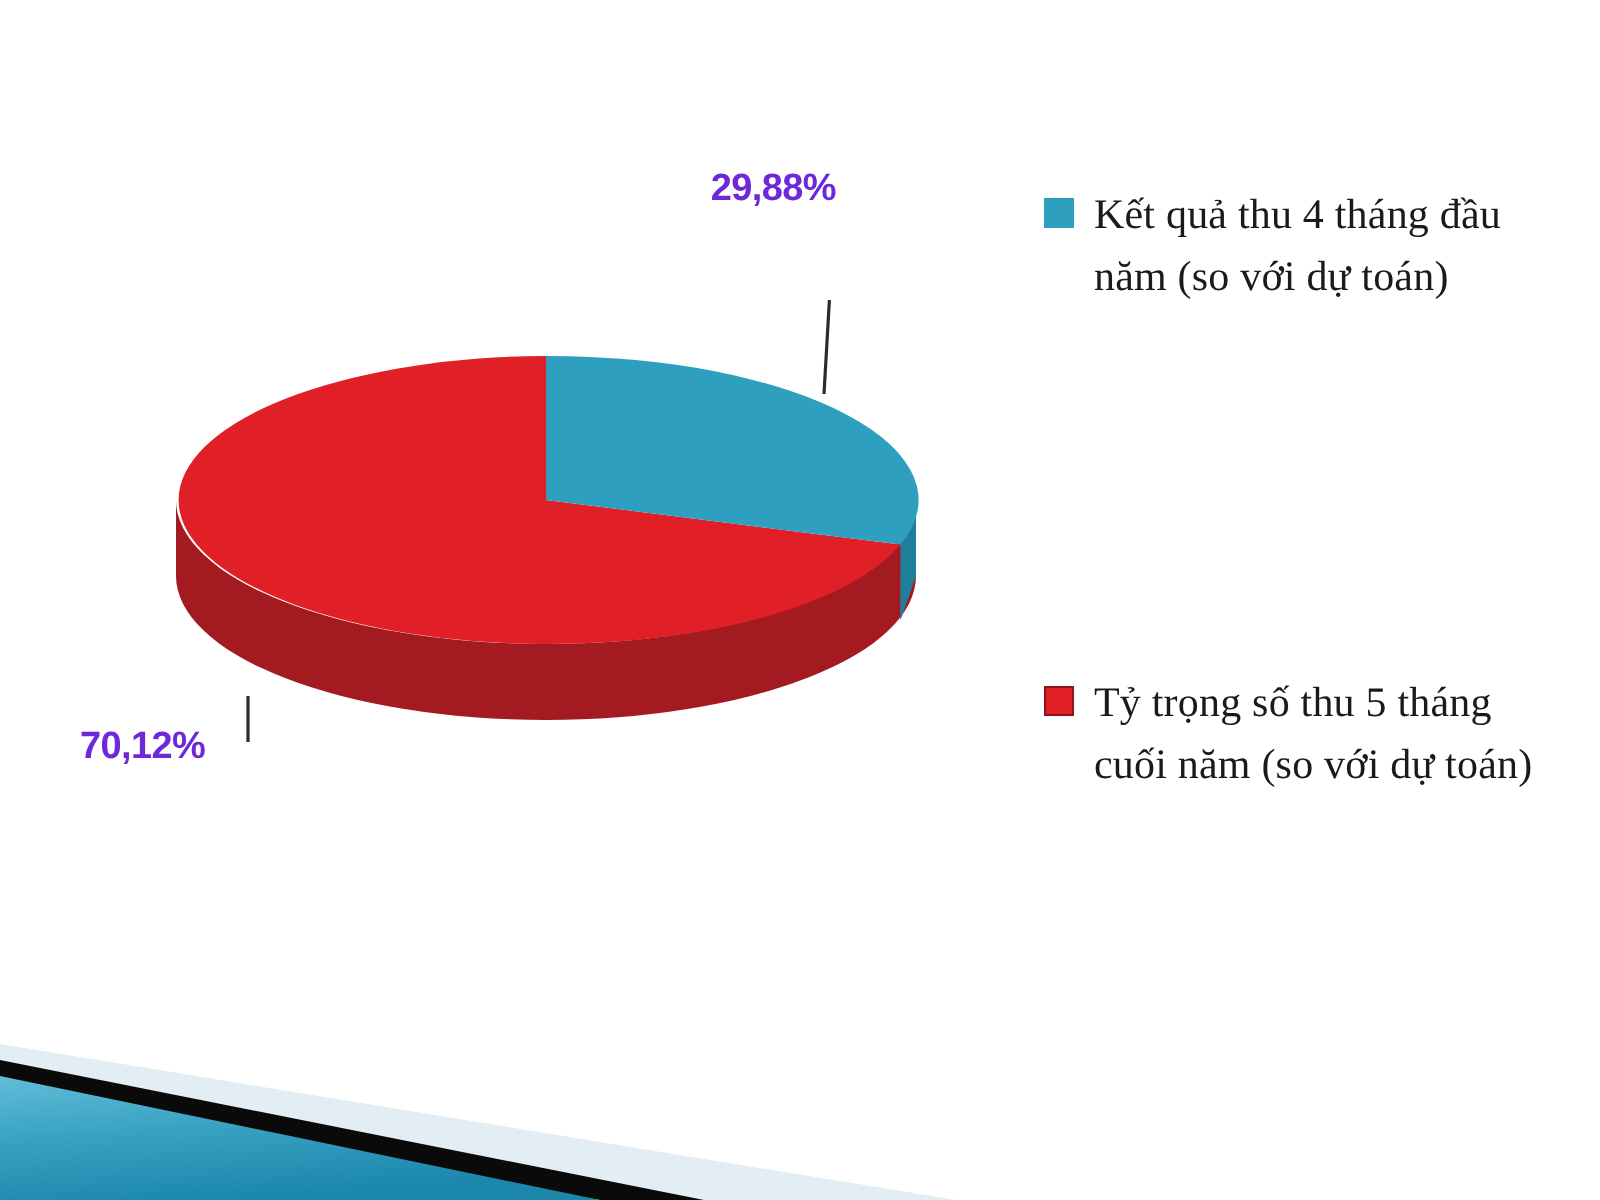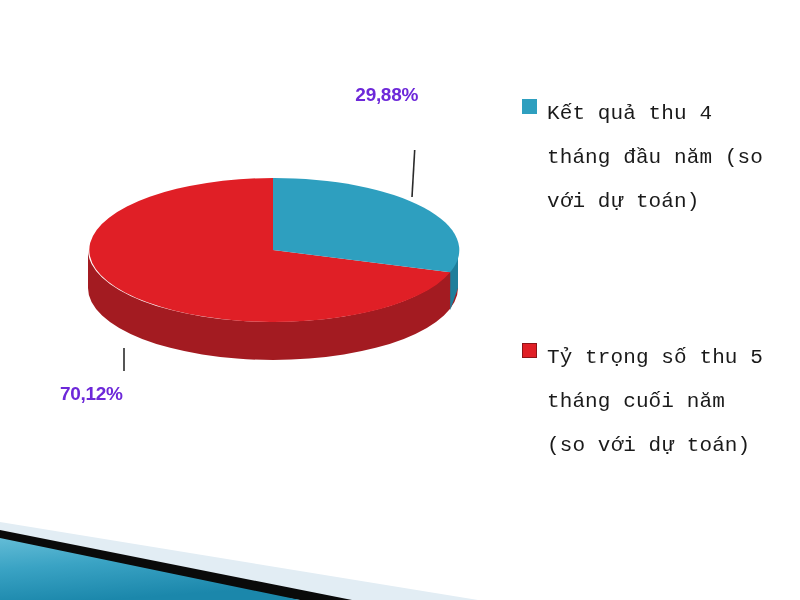--- a/index.html
+++ b/index.html
@@ -43,22 +43,21 @@
     white-space: nowrap;
   }
   #label-blue {
     left: 418px;
     top: 84px;
     text-align: right;
     transform: translateX(-100%);
   }
   #label-red {
     left: 40px;
-    top: 383px;
-    margin-left: 20px;
+    top: 363px;
   }
 
   
   .legend-entry {
     position: absolute;
     display: flex;
     align-items: flex-start;
     width: 250px;
   }
   #legend-entry-0 { left: 522px; top: 92px; }
@@ -74,23 +73,23 @@
   }
   .legend-swatch.blue {
     background: #2E9FBF;
     border: 1px solid #2E9FBF;
   }
   .legend-swatch.red {
     background: #E01F26;
     border: 1px solid #8d1418;
   }
   .legend-text {
-    font-family: Liberation Mono, monospace;
+    font-family: Liberation Serif, serif;
     font-size: 21px;
-    line-height: 44px;
+    line-height: 31px;
     color: #1a1a1a;
     letter-spacing: 0.1px;
   }
 
   
   #bottom-deco {
     position: absolute;
     left: 0;
     bottom: 0;
     width: 800px;

